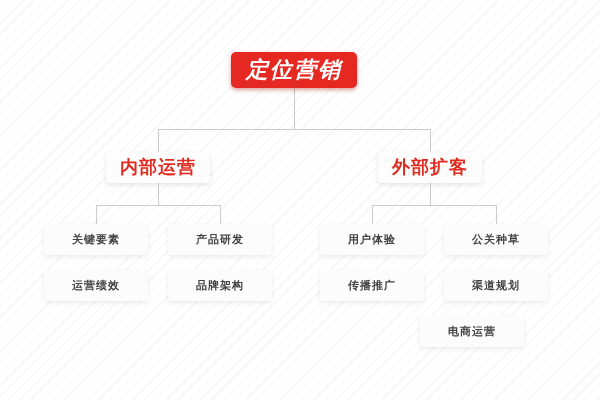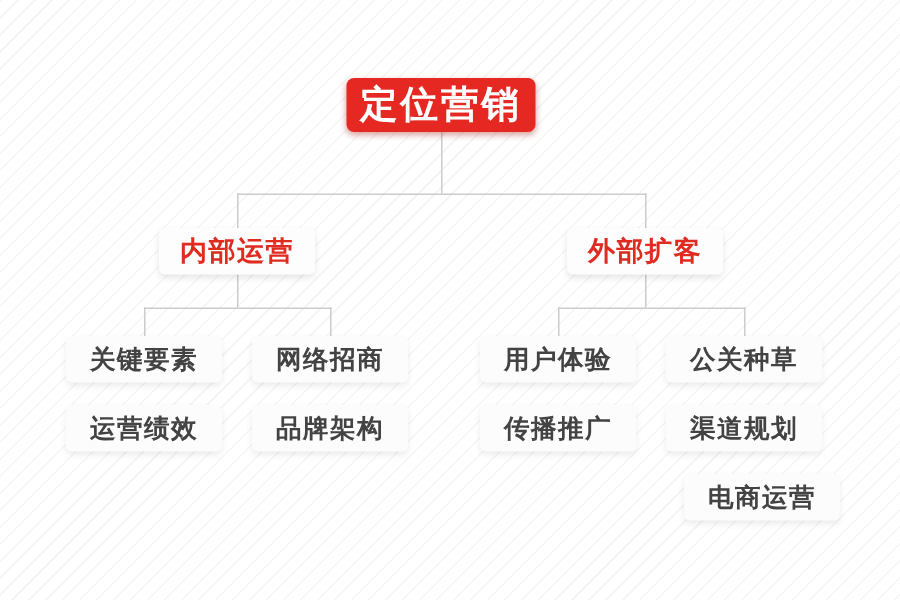--- a/index.html
+++ b/index.html
@@ -16,35 +16,36 @@
   .line { position:absolute; background:#cccccc; }
   .line.v { width:1px; }
   .line.h { height:1px; }
   .node {
     position:absolute; box-sizing:border-box; text-align:center;
     font-weight:bold; white-space:nowrap;
   }
   .root {
     width:126px; height:36px; line-height:36px;
     background:#e62822; color:#ffffff;
-    font-size:25px; letter-spacing:2px;
+    font-size:22px; letter-spacing:2px;
     border-radius:5px;
     box-shadow:0 2px 4px rgba(160,20,12,.40);
+    font-style:italic;
   }
   .branch {
     width:104px; height:31px; line-height:31px;
     background:#fdfdfd; color:#e02b20;
     font-size:18px; letter-spacing:1px;
     border-radius:4px;
     box-shadow:0 2px 5px rgba(0,0,0,.10);
   }
   .leaf {
     width:104px; height:31px; line-height:31px;
     background:#fcfcfc; color:#434343;
-    font-size:17px; letter-spacing:1px;
+    font-size:11px; letter-spacing:1px;
     border-radius:4px;
     box-shadow:0 2px 5px rgba(0,0,0,.08);
   }
 </style>
 </head>
 <body>
 
 <div class="stage">
 
   <div class="line v" style="left:294px;top:88px;height:41px"></div>
@@ -61,23 +62,23 @@
   <div class="line h" style="left:372px;top:205px;width:125px"></div>
   <div class="line v" style="left:372px;top:205px;height:19px"></div>
   <div class="line v" style="left:496px;top:205px;height:19px"></div>
 
   <div class="node root" style="left:231px;top:52px">定位营销</div>
 
   <div class="node branch" style="left:106px;top:152px">内部运营</div>
   <div class="node branch" style="left:378px;top:152px">外部扩客</div>
 
   <div class="node leaf" style="left:44px;top:224px">关键要素</div>
-  <div class="node leaf" style="left:168px;top:224px">网络招商</div>
+  <div class="node leaf" style="left:168px;top:224px">产品研发</div>
   <div class="node leaf" style="left:44px;top:270px">运营绩效</div>
   <div class="node leaf" style="left:168px;top:270px">品牌架构</div>
 
   <div class="node leaf" style="left:320px;top:224px">用户体验</div>
   <div class="node leaf" style="left:444px;top:224px">公关种草</div>
   <div class="node leaf" style="left:320px;top:270px">传播推广</div>
   <div class="node leaf" style="left:444px;top:270px">渠道规划</div>
-  <div class="node leaf" style="left:456px;top:316px">电商运营</div>
+  <div class="node leaf" style="left:420px;top:316px">电商运营</div>
 
 </div>
 
 </body></html>

